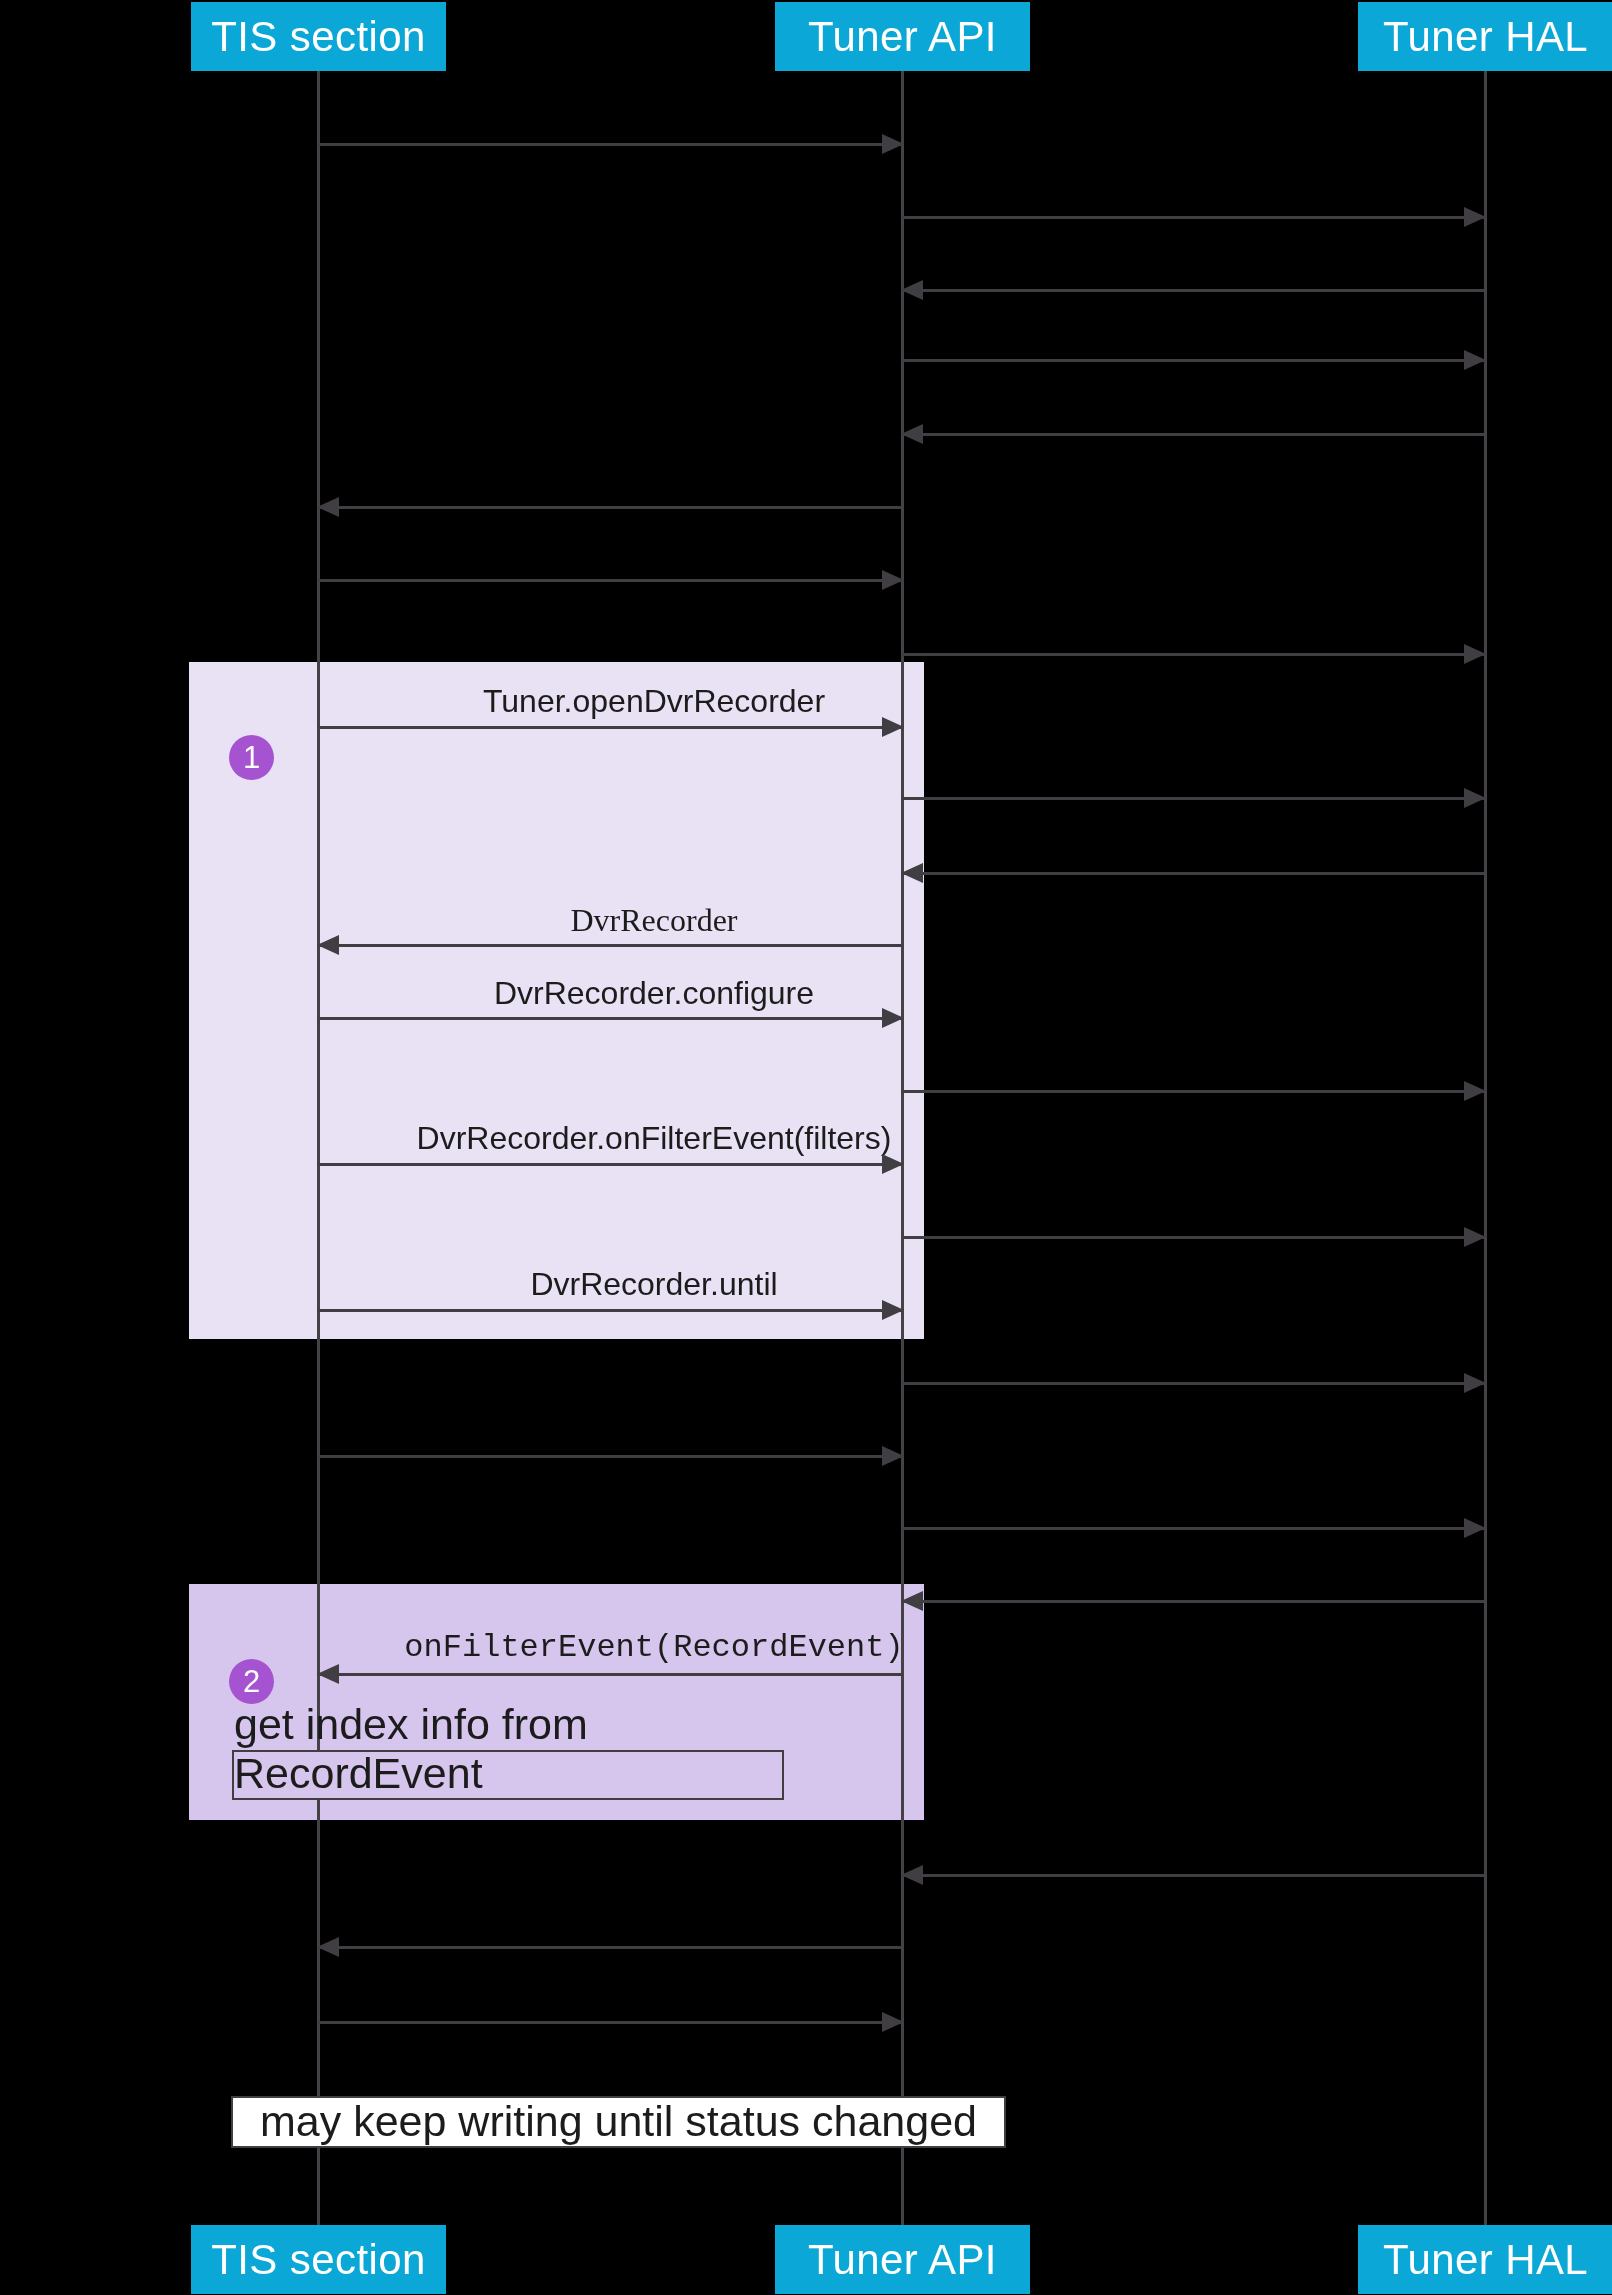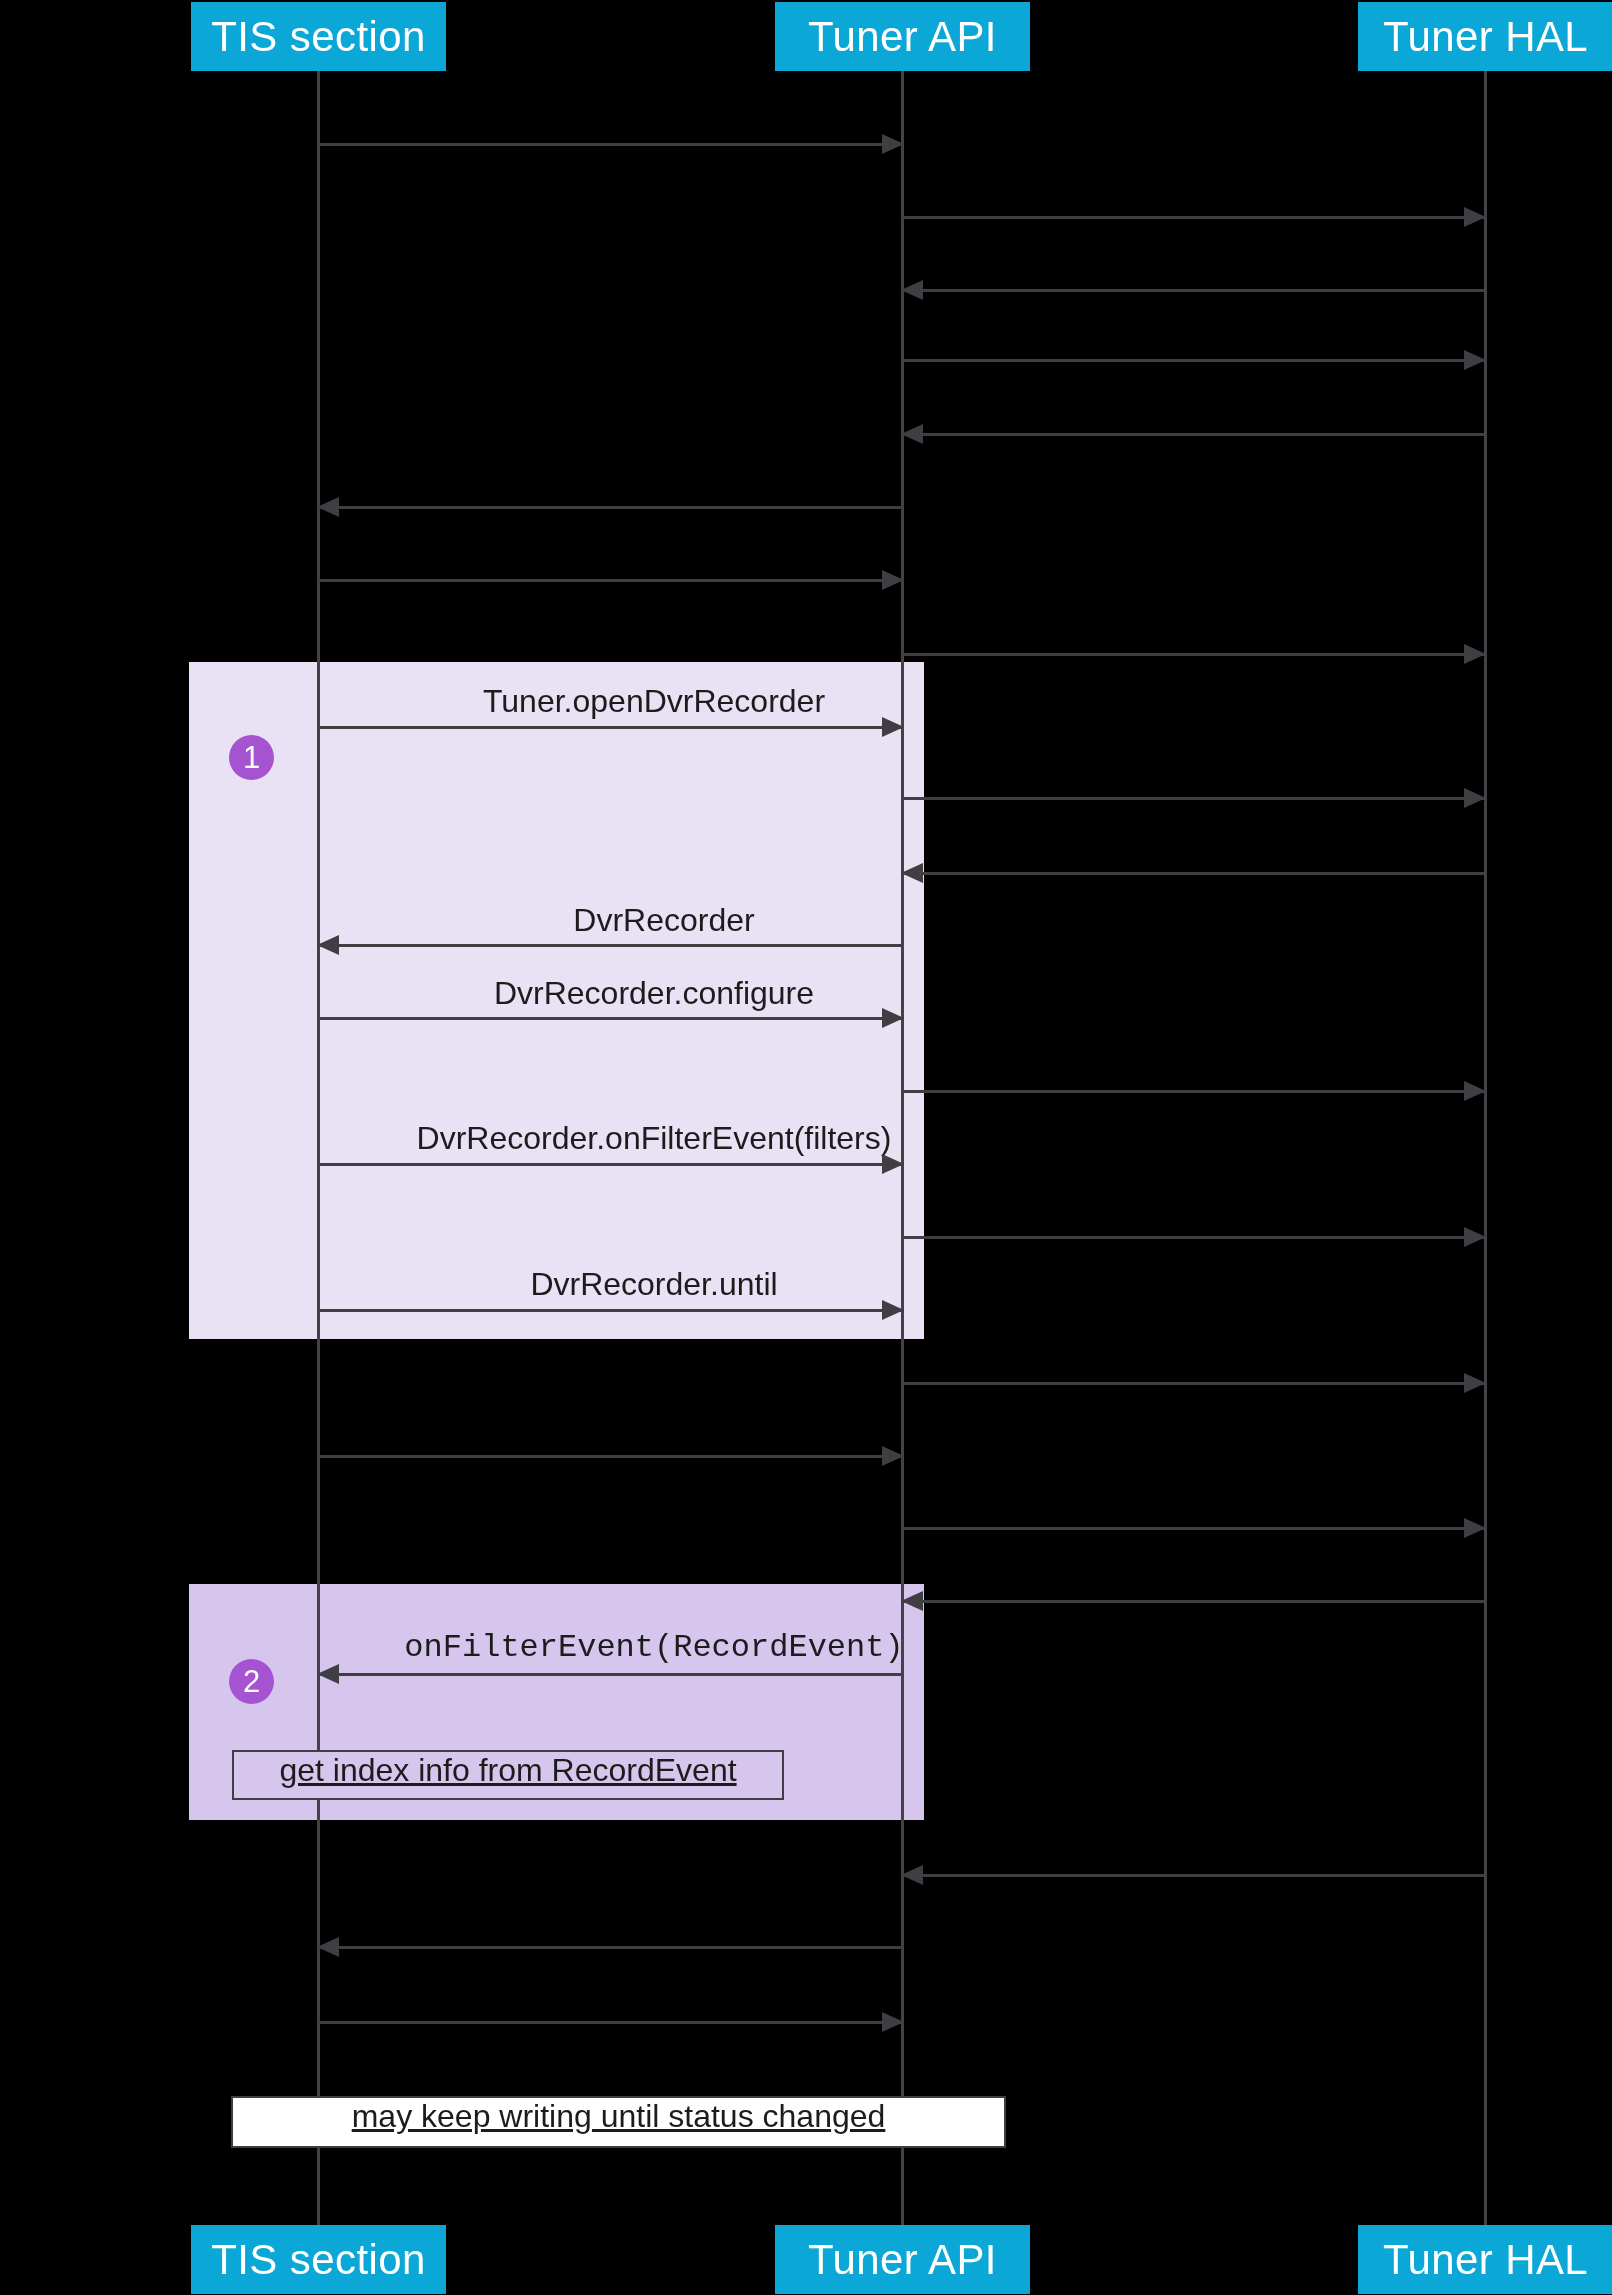--- a/index.html
+++ b/index.html
@@ -47,24 +47,23 @@
     position:absolute;height:38px;line-height:38px;
     text-align:center;
     color:var(--message_text,#1c1c1c);
     font-size:32px;
     padding-left:44px;
   }
   .note{
     position:absolute;
     border:2.9px solid var(--note_border,#403e42);
     color:var(--message_text,#1c1c1c);
-    font-size:32px;
-    display:flex;align-items:flex-start;justify-content:center;
+    font-size:43px;
+    display:flex;align-items:flex-end;justify-content:center;
     box-sizing:border-box;
-    text-decoration:underline;
   }
   .note.in-group2{background:var(--group2_fill,#d6c6ed);}
   .note.plain{background:var(--note2_fill,#fff);}
 </style>
 </head>
 <body>
 
 <div id="stage">
 
   <div class="group" style="left:189px;top:662px;width:735px;height:677px;background:var(--group1_fill,#e9e1f4);"></div>
@@ -118,21 +117,21 @@
       <span class="head"></span>
     </div>
 
   <div class="arrow head-r" style="left:902px;top:797px;width:582px;">
       <span class="head"></span>
     </div>
   <div class="arrow head-l" style="left:902px;top:872px;width:582px;">
       <span class="head"></span>
     </div>
 
-  <div class="msg-label" style="left:328px;top:901px;width:584px;">DvrRecorder</div>
+  <div class="msg-label" style="left:318px;top:901px;width:584px;font-family:Liberation Serif, serif;">DvrRecorder</div>
   <div class="arrow head-l" style="left:318px;top:944px;width:584px;">
       <span class="head"></span>
     </div>
 
   <div class="msg-label" style="left:318px;top:974px;width:584px;">DvrRecorder.configure</div>
   <div class="arrow head-r" style="left:318px;top:1017px;width:584px;">
       <span class="head"></span>
     </div>
 
   <div class="arrow head-r" style="left:902px;top:1090px;width:582px;">

